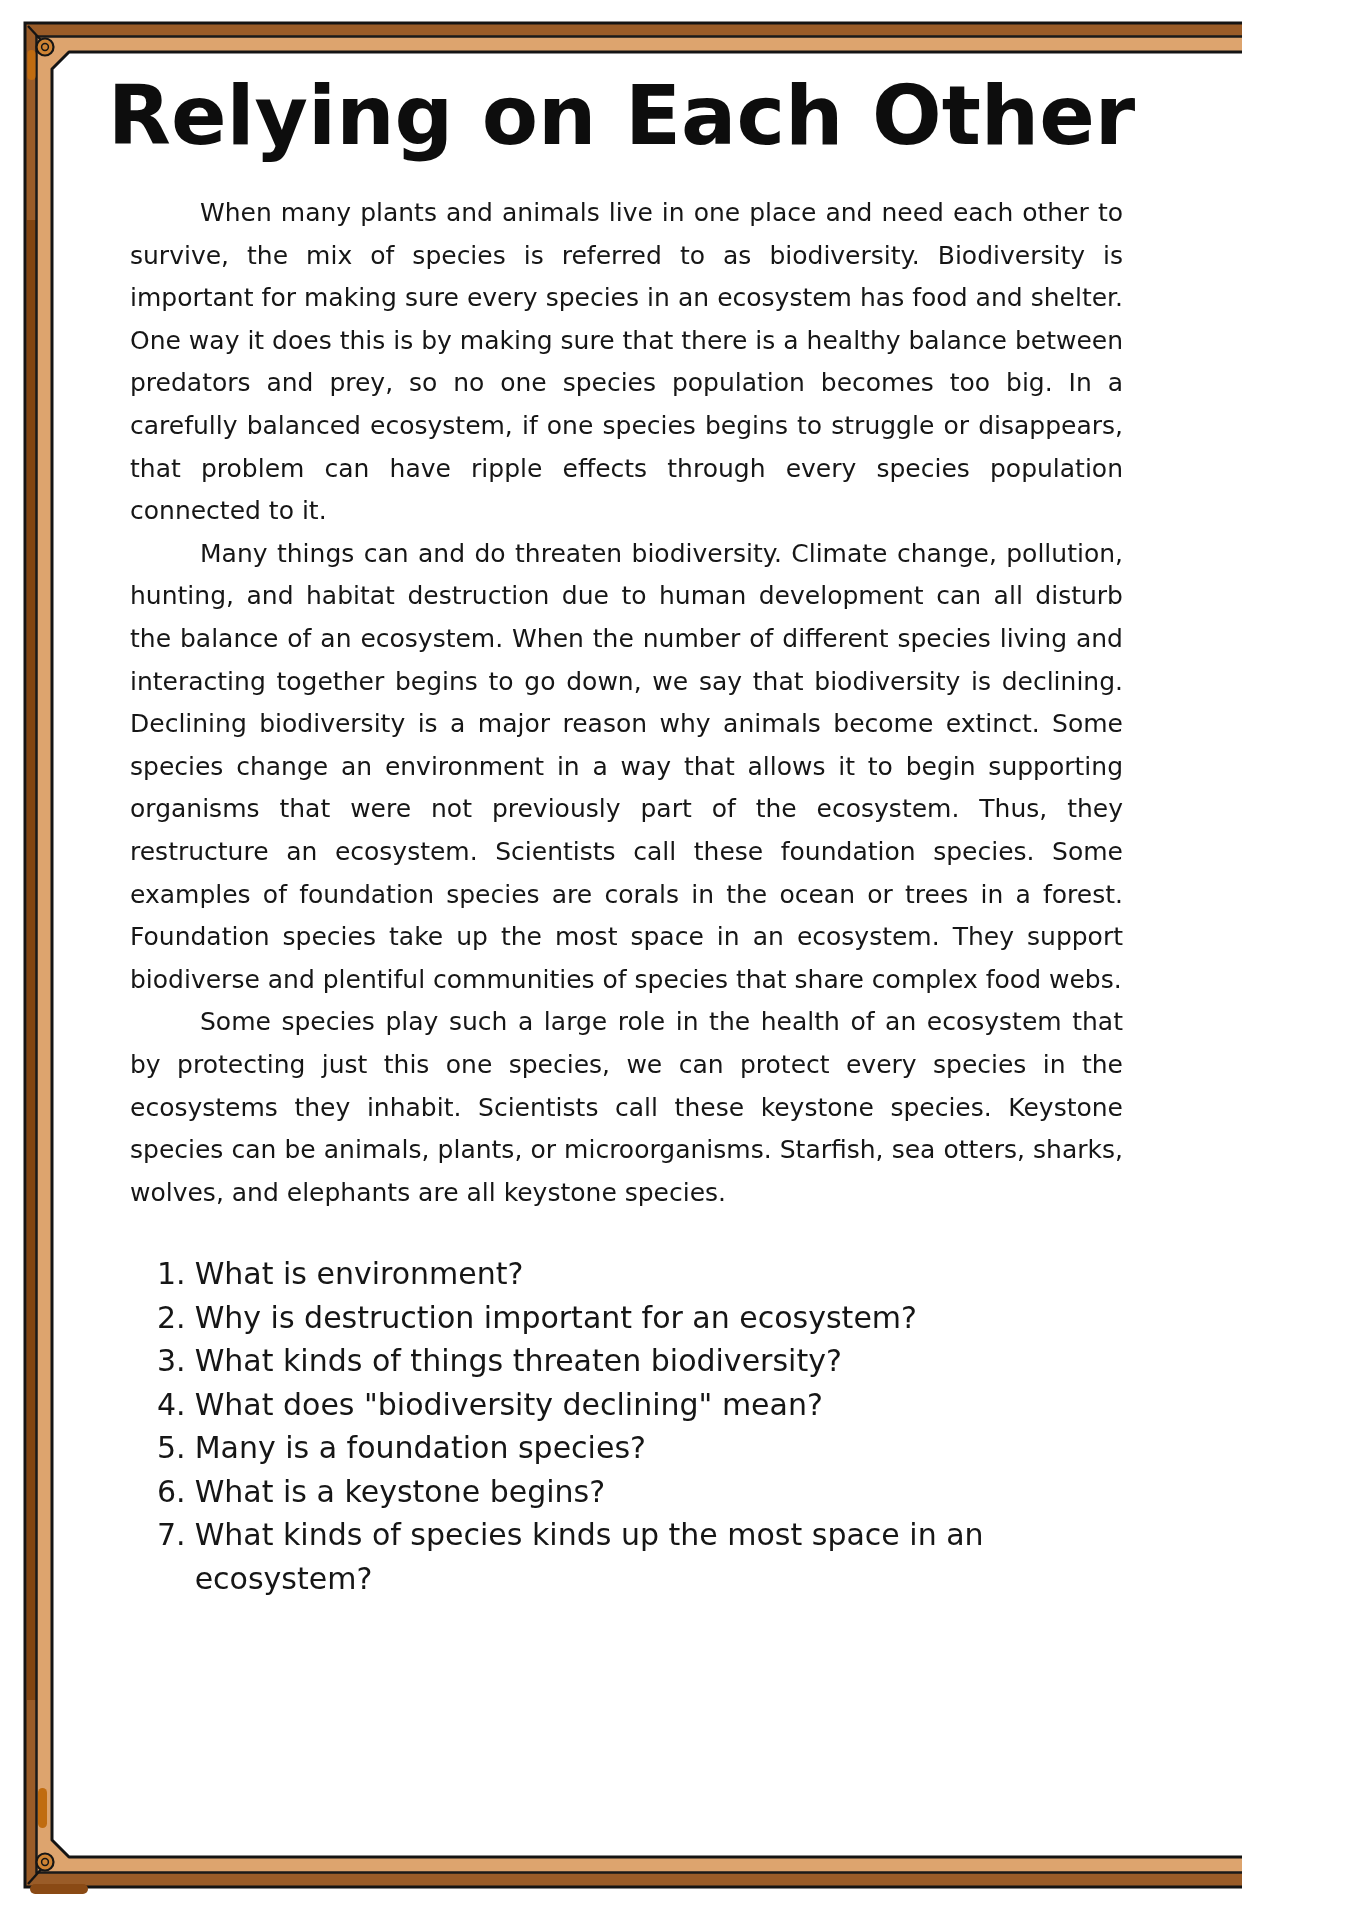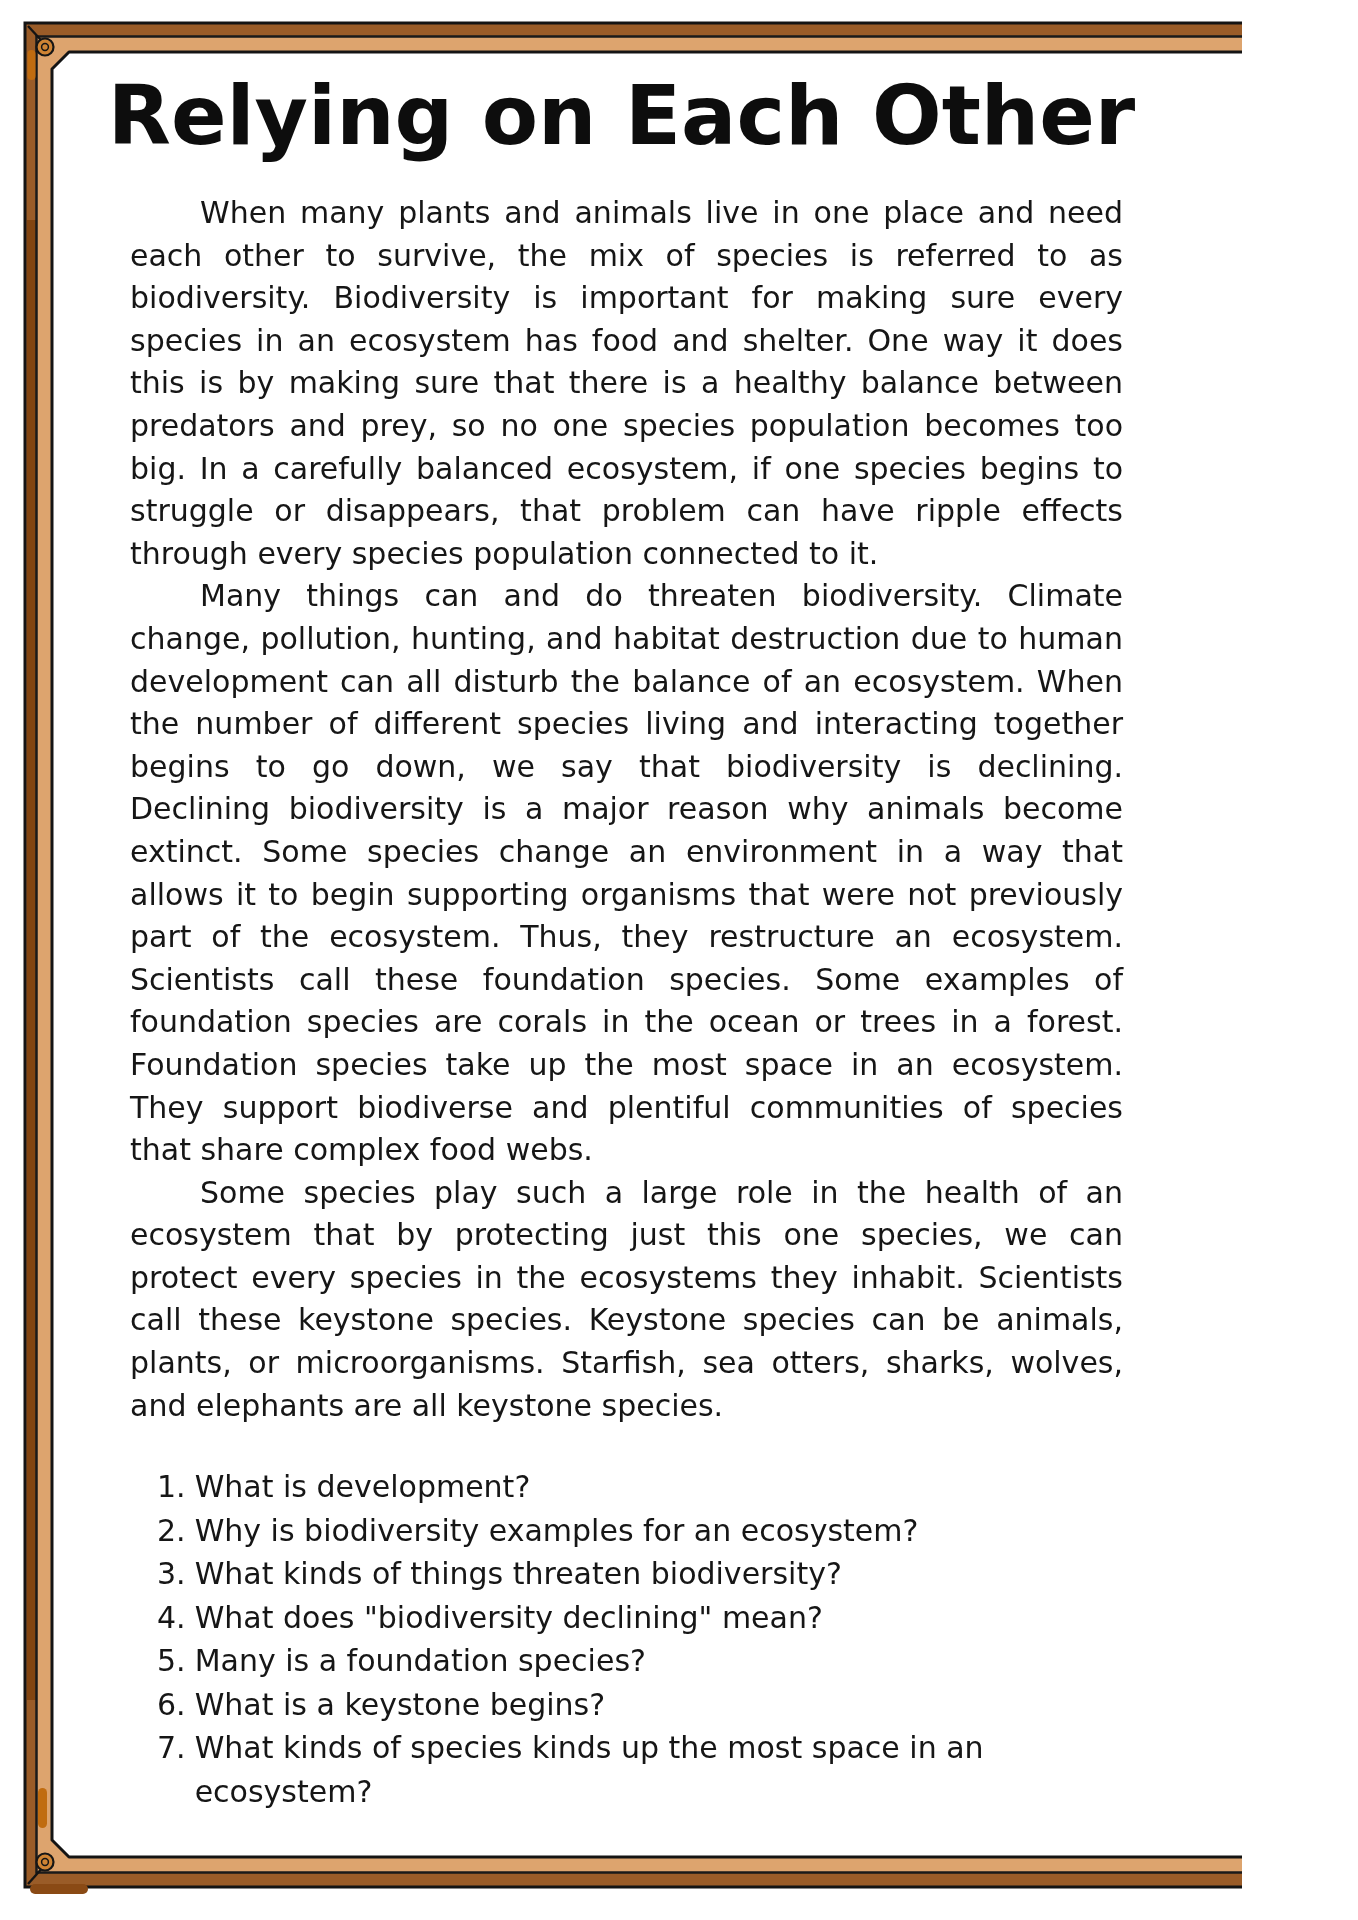--- a/index.html
+++ b/index.html
@@ -74,21 +74,21 @@
   }
   .nd-blank-date {
     position: absolute;
     left: 432px;
     top: 4px;
     width: 150px;
     height: 28px;
   }
   .passage {
     margin: 26px 68px 0 78px;
-    font-size: 30px;
+    font-size: 25px;
     line-height: 42.6px;
     text-align: justify;
     color: #161616;
   }
   .passage p {
     margin: 0;
     padding: 0;
     text-indent: 70px;
   }
   .questions {
@@ -170,25 +170,25 @@
 
     <div class="passage">
       <p>When many plants and animals live in one place and need each other to survive, the mix of species is referred to as biodiversity. Biodiversity is important for making sure every species in an ecosystem has food and shelter. One way it does this is by making sure that there is a healthy balance between predators and prey, so no one species population becomes too big. In a carefully balanced ecosystem, if one species begins to struggle or disappears, that problem can have ripple effects through every species population connected to it.</p>
       <p>Many things can and do threaten biodiversity. Climate change, pollution, hunting, and habitat destruction due to human development can all disturb the balance of an ecosystem. When the number of different species living and interacting together begins to go down, we say that biodiversity is declining. Declining biodiversity is a major reason why animals become extinct. Some species change an environment in a way that allows it to begin supporting organisms that were not previously part of the ecosystem. Thus, they restructure an ecosystem. Scientists call these foundation species. Some examples of foundation species are corals in the ocean or trees in a forest. Foundation species take up the most space in an ecosystem. They support biodiverse and plentiful communities of species that share complex food webs.</p>
       <p>Some species play such a large role in the health of an ecosystem that by protecting just this one species, we can protect every species in the ecosystems they inhabit. Scientists call these keystone species. Keystone species can be animals, plants, or microorganisms. Starfish, sea otters, sharks, wolves, and elephants are all keystone species.</p>
     </div>
 
     <div class="questions">
       <div class="q">
         <span class="q-num">1.</span>
-        <span class="q-text">What is development?</span>
+        <span class="q-text">What is environment?</span>
       </div>
       <div class="q">
         <span class="q-num">2.</span>
-        <span class="q-text">Why is biodiversity examples for an ecosystem?</span>
+        <span class="q-text">Why is destruction important for an ecosystem?</span>
       </div>
       <div class="q">
         <span class="q-num">3.</span>
         <span class="q-text">What kinds of things threaten biodiversity?</span>
       </div>
       <div class="q">
         <span class="q-num">4.</span>
         <span class="q-text">What does "biodiversity declining" mean?</span>
       </div>
       <div class="q">

